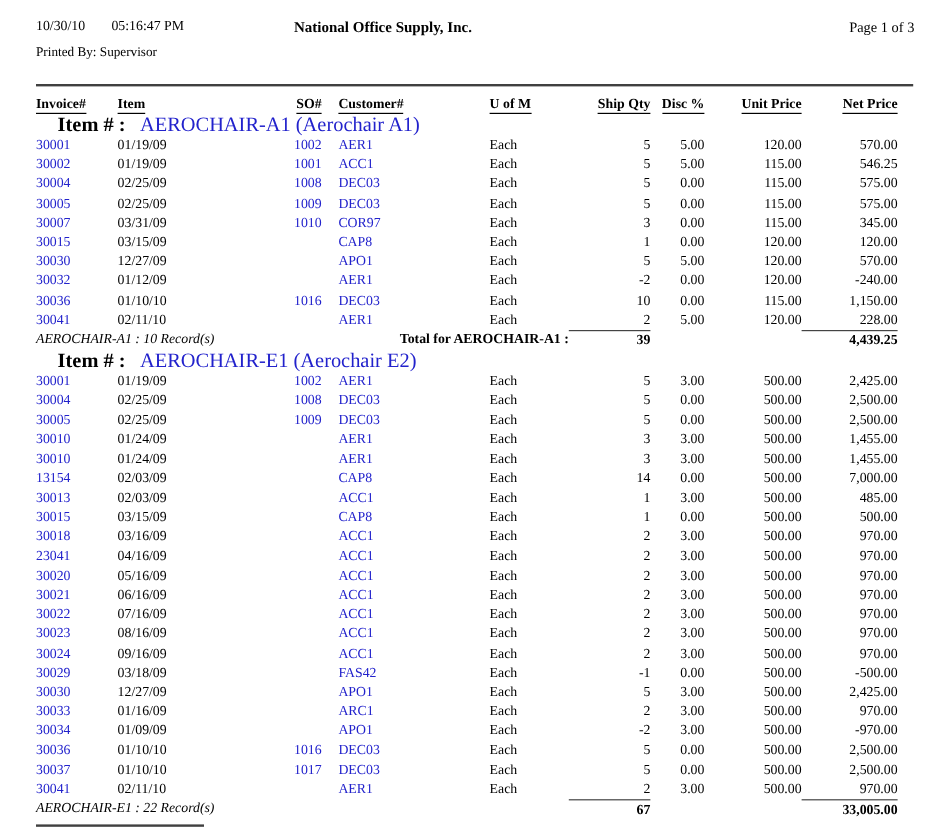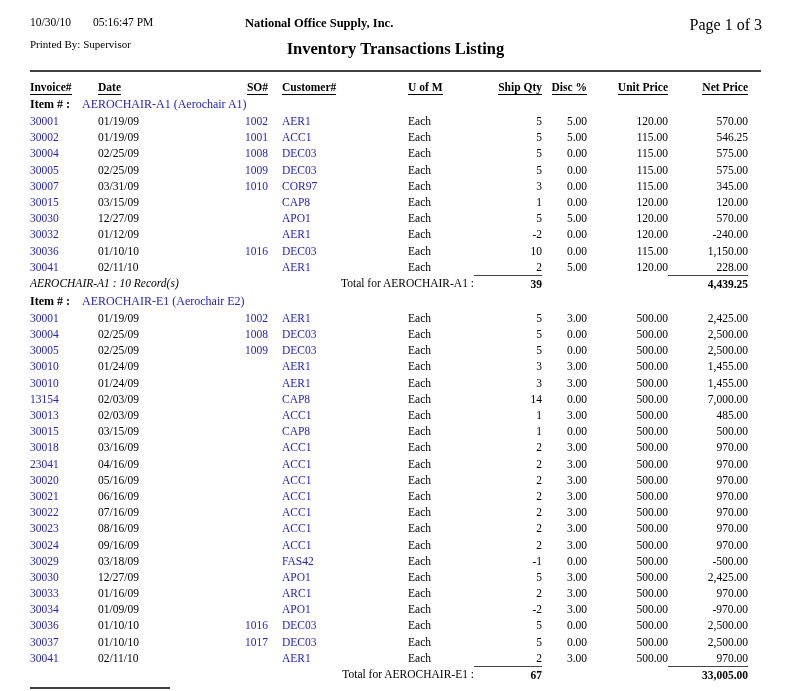--- a/index.html
+++ b/index.html
@@ -7,21 +7,21 @@
   body {
     width:791px; height:691px; overflow:hidden;
     font-family:"Liberation Serif","DejaVu Serif",serif;
     color:#000;
   }
   .page { width:791px; height:691px; padding-top:16px; position:relative; }
 
   .hdr1 { display:flex; align-items:flex-start; padding:0 29px 0 30px; height:18px; }
   .hdr1-left { width:215px; font-size:11.5px; display:flex; gap:22px; white-space:nowrap; }
   .hdr1-center { flex:1; text-align:left; font-weight:bold; font-size:12.5px; }
-  .hdr1-right { width:215px; text-align:right; font-size:16px; }
+  .hdr1-right { width:215px; text-align:right; font-size:12px; }
 
   .hdr2 { position:relative; height:32px; }
   .printed-by { position:absolute; left:30px; top:4px; font-size:11px; }
   .report-title { text-align:center; font-weight:bold; font-size:16.5px; padding-top:5px; }
 
   .rule { margin:4px 30px 0 30px; border-top:2px solid #404040; }
 
   .grid {
     display:grid;
     grid-template-columns:58px 72px 108px 126px 80px 68px 45px 81px 80px;
@@ -31,31 +31,31 @@
   .c0 { }
   .c1 { padding-left:10px; }
   .c2 { text-align:right; }
   .c3 { padding-left:14px; }
   .c4 { padding-left:14px; }
   .c5,.c6,.c7,.c8 { text-align:right; }
 
   .colhead-row { margin-top:8px; height:17px; line-height:14px; font-weight:bold; }
   .colhead-row .cell span { border-bottom:1px solid #000; padding-bottom:1px; }
 
-  .item-row { padding-left:30px; height:16px; line-height:14px; font-size:12px; }
+  .item-row { padding-left:48px; height:16px; line-height:14px; font-size:17px; }
   .item-label { font-weight:bold; }
   .item-name { margin-left:12px; }
 
   .blue { color:var(--blue,#2222CC); }
 
   .data-row { height:16.2px; line-height:16.2px; }
 
   .totals-row { height:19px; line-height:16px; font-size:11.5px; align-items:start; }
   .records   { grid-column:1/4; font-style:italic; }
-  .total-label { grid-column:4/6; text-align:right; font-weight:normal; }
+  .total-label { grid-column:4/6; text-align:right; font-weight:bold; }
   .total-qty { grid-column:6; text-align:right; font-weight:bold; border-top:1.5px solid #444; }
   .total-gap { grid-column:7/9; }
   .total-net { grid-column:9; text-align:right; font-weight:bold; border-top:1.5px solid #444; }
 
   .bottom-rule { margin:2px 0 0 30px; width:140px; border-top:2px solid #404040; }
 </style>
 </head>
 <body>
 
 <div class="page">
@@ -63,28 +63,27 @@
     <div class="hdr1-left">
       <span>10/30/10</span>
       <span>05:16:47 PM</span>
     </div>
     <div class="hdr1-center">National Office Supply, Inc.</div>
     <div class="hdr1-right">Page 1 of 3</div>
   </div>
 
   <div class="hdr2">
     <div class="printed-by">Printed By: Supervisor</div>
-    <div class="report-title">Inventory Transactions Listing</div>
   </div>
 
   <div class="rule"></div>
 
   <div class="grid colhead-row" id="colhead">
       <div class="cell c0"><span>Invoice#</span></div>
-      <div class="cell c1"><span>Date</span></div>
+      <div class="cell c1"><span>Item</span></div>
       <div class="cell c2"><span>SO#</span></div>
       <div class="cell c3"><span>Customer#</span></div>
       <div class="cell c4"><span>U of M</span></div>
       <div class="cell c5"><span>Ship Qty</span></div>
       <div class="cell c6"><span>Disc %</span></div>
       <div class="cell c7"><span>Unit Price</span></div>
       <div class="cell c8"><span>Net Price</span></div>
     </div>
 
   <div id="report-body">
@@ -443,21 +442,21 @@
         <div class="cell c1">02/11/10</div>
         <div class="cell c2"></div>
         <div class="cell c3 blue">AER1</div>
         <div class="cell c4">Each</div>
         <div class="cell c5">2</div>
         <div class="cell c6">3.00</div>
         <div class="cell c7">500.00</div>
         <div class="cell c8">970.00</div>
       </div>
       <div class="grid totals-row">
-        <div class="cell total-label">Total for AEROCHAIR-E1 :</div>
+        <div class="cell records">AEROCHAIR-E1 : 22 Record(s)</div>
         <div class="cell total-qty">67</div>
         <div class="cell total-gap"></div>
         <div class="cell total-net">33,005.00</div>
       </div>
     </div>
 
   <div class="bottom-rule"></div>
 </div>
 
 </body></html>

